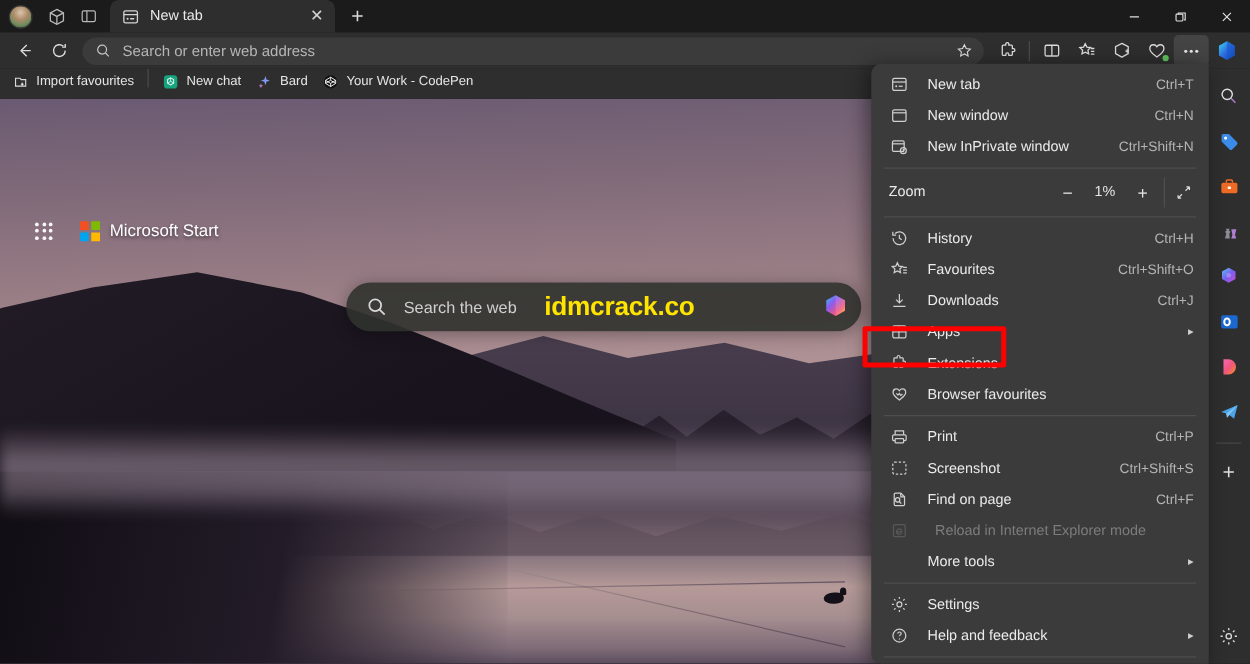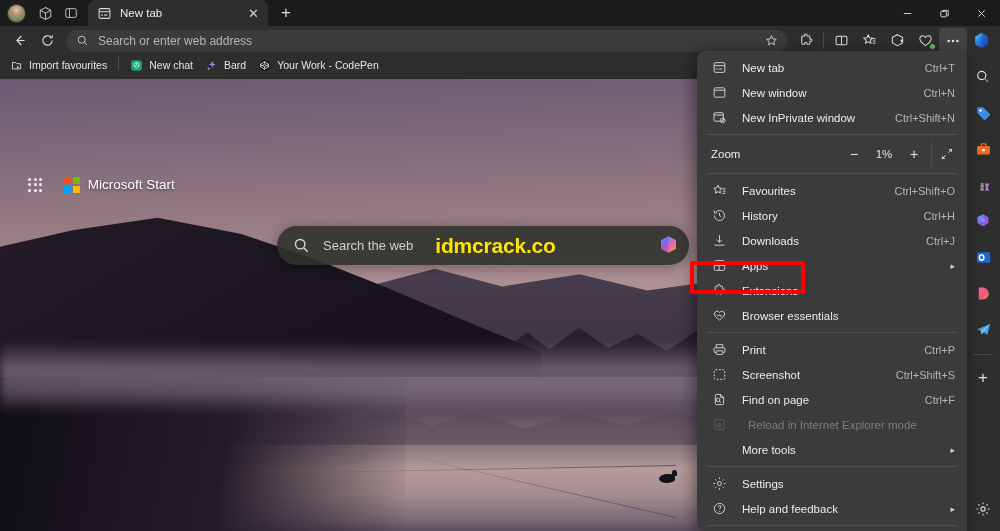--- a/index.html
+++ b/index.html
@@ -520,43 +520,43 @@
           <path d="M6.4 9.6 2.8 13.2M2.8 13.2h2.8M2.8 13.2v-2.8"></path>
         </svg>
       </span>
     </div>
 
     <div class="msep"></div>
 
     <div class="mi">
       <span class="mico">
         <svg width="15" height="15" viewBox="0 0 16 16" fill="none" stroke="#dcdcdc" stroke-width="1.05">
-          <path d="M6.3 2.3 7.6 5.2l3.1.4-2.3 2.1.6 3.1-2.7-1.5-2.7 1.5.6-3.1L1.9 5.6 5 5.2z"></path>
-          <path d="M11.2 6.2h3.2M11.2 8.6h3.2M11.2 11h3.2"></path>
-        </svg>
-      </span>
-      <span class="mlab">Favourites</span>
-      <span class="macc">Ctrl+Shift+O</span>
-    </div>
-
-    <div class="mi">
-      <span class="mico">
-        <svg width="15" height="15" viewBox="0 0 16 16" fill="none" stroke="#dcdcdc" stroke-width="1.05">
           <path d="M2.6 8a5.4 5.4 0 1 0 1.7-3.9"></path>
             <path d="M2.4 2.6v2.8h2.8"></path>
             <path d="M8 5.2V8l2 1.3"></path>
         </svg>
       </span>
       <span class="mlab">History</span>
       <span class="macc">Ctrl+H</span>
     </div>
 
     <div class="mi">
       <span class="mico">
         <svg width="15" height="15" viewBox="0 0 16 16" fill="none" stroke="#dcdcdc" stroke-width="1.05">
+          <path d="M6.3 2.3 7.6 5.2l3.1.4-2.3 2.1.6 3.1-2.7-1.5-2.7 1.5.6-3.1L1.9 5.6 5 5.2z"></path>
+          <path d="M11.2 6.2h3.2M11.2 8.6h3.2M11.2 11h3.2"></path>
+        </svg>
+      </span>
+      <span class="mlab">Favourites</span>
+      <span class="macc">Ctrl+Shift+O</span>
+    </div>
+
+    <div class="mi">
+      <span class="mico">
+        <svg width="15" height="15" viewBox="0 0 16 16" fill="none" stroke="#dcdcdc" stroke-width="1.05">
           <path d="M8 2.4v7.4M5.2 7.2 8 10l2.8-2.8"></path>
             <path d="M2.8 13h10.4"></path>
         </svg>
       </span>
       <span class="mlab">Downloads</span>
       <span class="macc">Ctrl+J</span>
     </div>
 
     <div class="mi">
       <span class="mico">
@@ -578,21 +578,21 @@
       <span class="mlab">Extensions</span>
     </div>
 
     <div class="mi">
       <span class="mico">
         <svg width="15" height="15" viewBox="0 0 16 16" fill="none" stroke="#dcdcdc" stroke-width="1.05">
           <path d="M8 12.8C5.3 10.6 2.6 9 2.6 6.4 2.6 4.7 3.9 3.4 5.4 3.4c1 0 2 .6 2.6 1.5.6-.9 1.6-1.5 2.6-1.5 1.5 0 2.8 1.3 2.8 3 0 2.6-2.7 4.2-5.4 6.4z"></path>
           <path d="M5.4 7.2 6.8 8.6 8 7.2l1.3 1.8 1.3-1.4"></path>
         </svg>
       </span>
-      <span class="mlab">Browser essentials</span>
+      <span class="mlab">Browser favourites</span>
     </div>
 
     <div class="msep"></div>
 
     <div class="mi">
       <span class="mico">
         <svg width="15" height="15" viewBox="0 0 16 16" fill="none" stroke="#dcdcdc" stroke-width="1.05">
           <path d="M4.4 6.2V2.9h7.2v3.3"></path>
           <rect x="2.2" y="6.2" width="11.6" height="5" rx="1.2"></rect>
           <rect x="4.4" y="9.4" width="7.2" height="3.8" rx=".7" fill="#3b3b3b"></rect>

